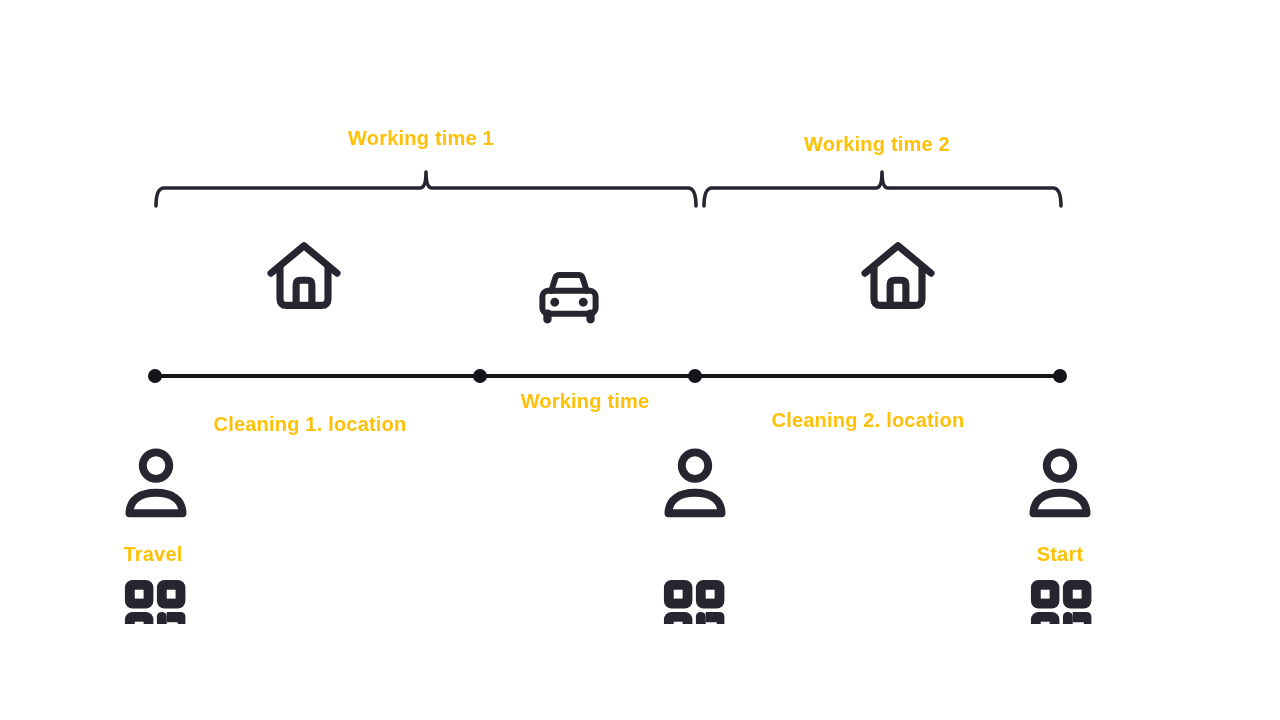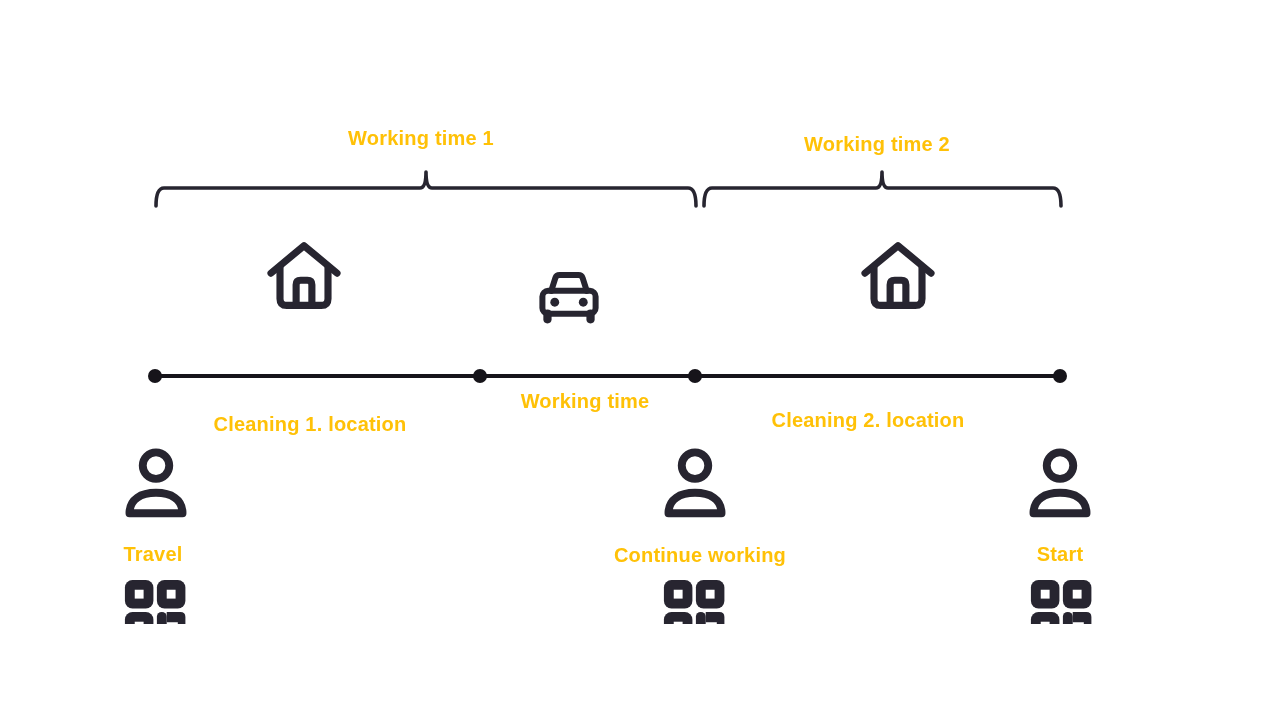--- a/index.html
+++ b/index.html
@@ -84,21 +84,20 @@
     </g>
   </svg>
   <svg class="abs" style="left:1017px;top:441px;" width="86" height="90" viewBox="0 0 24 24">
     <g class="ink-stroke" stroke-width="2.2" stroke-linecap="round" stroke-linejoin="round">
       <circle cx="12" cy="6.3" r="3.7"></circle>
       <path d="M4.6 19.6 C4.6 15.6 7.9 13.9 12 13.9 C16.1 13.9 19.4 15.6 19.4 19.6 Z"></path>
     </g>
   </svg>
 
   <div class="abs cx lbl" style="left:153px;top:542px;">Travel</div>
-  <div class="abs cx lbl" style="left:700px;top:543px;">Continue working</div>
   <div class="abs cx lbl" style="left:1060px;top:542px;">Start</div>
 
   <svg class="abs" style="left:117px;top:572px;" width="76" height="76" viewBox="0 0 24 24">
     <g fill="#272530">
       <rect x="2.5" y="2.5" width="9" height="9" rx="2.4"></rect>
       <rect x="12.6" y="2.5" width="9" height="9" rx="2.4"></rect>
       <rect x="2.5" y="12.6" width="9" height="9" rx="2.4"></rect>
       <rect x="12.6" y="12.6" width="3.1" height="9" rx="1.5"></rect>
       <path d="M15.7 12.6 H20 Q21.6 12.6 21.6 14.2 V16.4 Q21.6 17.9 20.1 17.9 H19.2 V15.9 H15.7 Z"></path>
       <rect x="16.5" y="19.8" width="2.1" height="2.1" rx="0.9"></rect>

